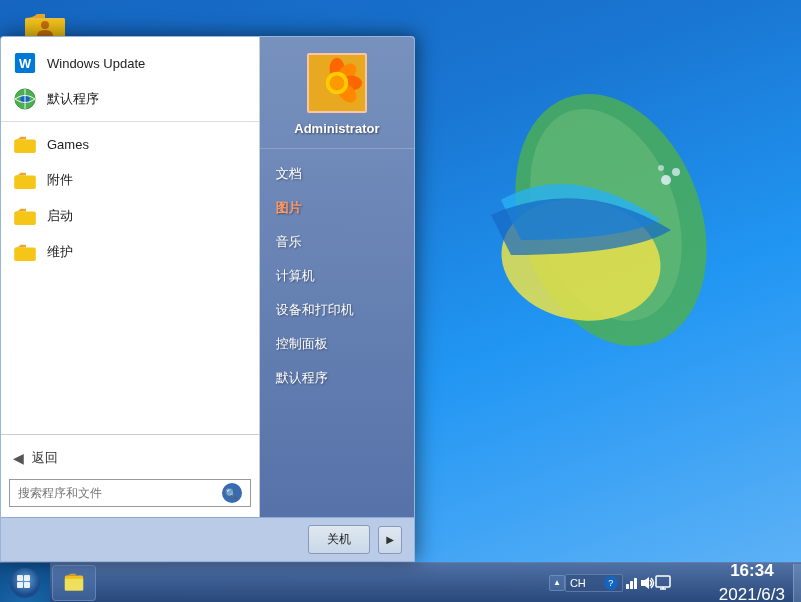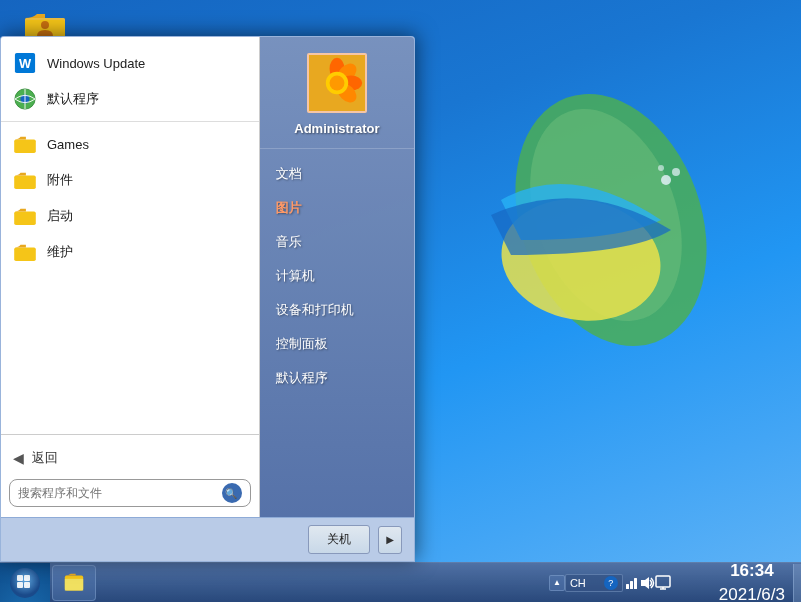--- a/index.html
+++ b/index.html
@@ -192,21 +192,21 @@
       color: #333;
       gap: 8px;
       cursor: pointer;
     }
 
     .search-bar {
       margin: 6px 8px 6px;
       display: flex;
       align-items: center;
       border: 1px solid #999;
-      border-radius: 8px;
+      border-radius: 0;
       background: white;
       padding: 3px 8px;
       gap: 4px;
     }
     .search-bar input {
       flex: 1;
       border: none;
       outline: none;
       font-size: 12px;
       background: transparent;

